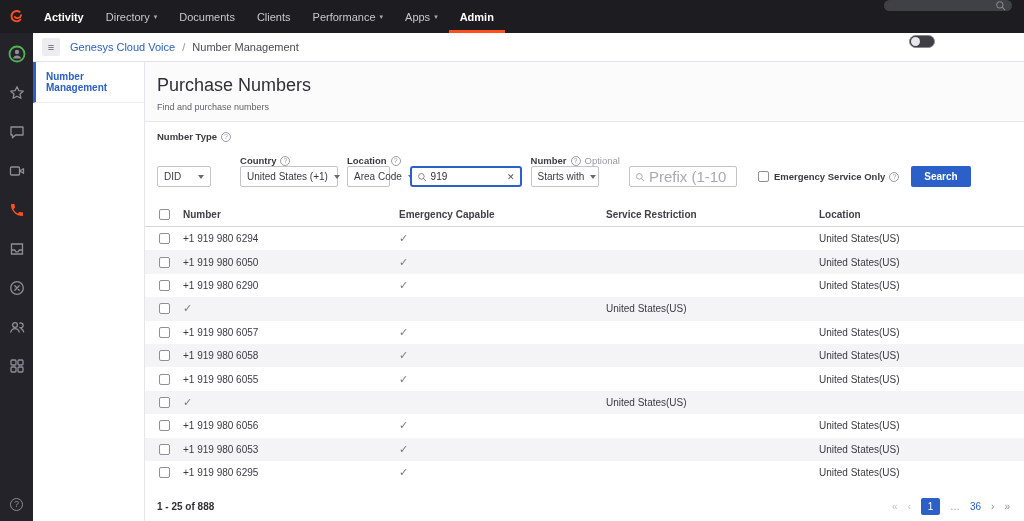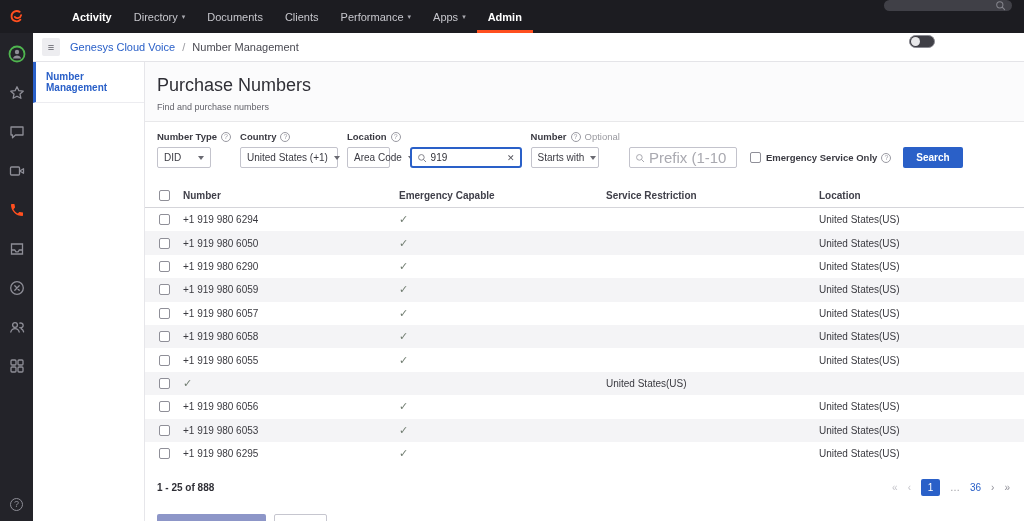--- a/index.html
+++ b/index.html
@@ -1,20 +1,20 @@
 <!DOCTYPE html>
 <html><head>
 <meta charset="utf-8">
 <style>
   * { margin:0; padding:0; box-sizing:border-box; }
   body { font-family:"Liberation Sans", sans-serif; background:#fff; }
   .app { position:relative; width:1024px; height:521px; overflow:hidden; background:#fff; }
 
   
-  .topbar { position:absolute; left:0; top:0; width:1024px; height:33px; background:#1c1c21; display:flex; align-items:stretch; z-index:5;gap:28px; }
+  .topbar { position:absolute; left:0; top:0; width:1024px; height:33px; background:#1c1c21; display:flex; align-items:stretch; z-index:5; }
   .logo { width:33px; display:flex; align-items:center; justify-content:center; }
   .nav { display:flex; align-items:stretch; }
   .nav-item { display:flex; align-items:center; padding:0 11px; font-size:11px; color:#c7c7cd; cursor:pointer; border-bottom:3px solid transparent; border-top:3px solid transparent; }
   .nav-item.bold { color:#fff; font-weight:bold; }
   .nav-item.active { color:#fff; font-weight:bold; border-bottom-color:#ff4f1f; }
   .nav-caret { font-size:7px; margin-left:4px; color:#a9a9b0; }
   .topbar-right { margin-left:auto; display:flex; align-items:center; gap:12px; padding-right:12px;flex-direction:column; }
   .top-search { width:128px; height:17px; background:#404047; border-radius:9px; display:flex; align-items:center; padding:0 6px; }
   .top-search input { flex:1; background:transparent; border:none; outline:none; color:#ddd; font-size:10px; min-width:0; }
   .toggle-wrap { display:flex; align-items:center; gap:6px; }
@@ -42,35 +42,35 @@
   .panel-item { padding:9px 8px 9px 10px; font-size:10px; font-weight:bold; color:#2a60c8; border-left:3px solid #2a60c8; border-bottom:1px solid #ececf0; cursor:pointer; }
 
   
   .main { position:absolute; left:145px; top:62px; width:879px; height:459px; background:#fff; }
   .page-head { background:#fbfbfc; border-bottom:1px solid #e8e8ea; padding:13px 12px 9px 12px; }
   .page-title { font-size:18px; font-weight:400; color:#2f2f36; }
   .page-sub { font-size:9px; color:#63636b; margin-top:6px; }
 
   
   .filters { display:flex; align-items:flex-end; gap:9px; padding:9px 12px 12px 12px; }
-  .fgroup { display:flex; flex-direction:column; gap:5px; }
+  .fgroup { display:flex; flex-direction:column; }
   .flabel { font-size:9.5px; font-weight:bold; color:#3a3a42; display:flex; align-items:center; gap:4px; white-space:nowrap; }
   .optional { color:#9a9aa0; font-weight:normal; }
   .help-badge { width:10px; height:10px; border:1px solid #9a9aa2; border-radius:50%; color:#9a9aa2; font-size:7px; display:flex; align-items:center; justify-content:center; font-weight:normal; }
   .select { height:21px; border:1px solid #c3c3cc; border-radius:2px; background:#fff; display:flex; align-items:center; justify-content:space-between; padding:0 6px; font-size:10px; color:#3a3a42; cursor:pointer; white-space:nowrap; }
   .chevron { width:0; height:0; border-left:3.5px solid transparent; border-right:3.5px solid transparent; border-top:4px solid #6a6a72; margin-left:6px; }
-  .w-did { width:54px; } .w-country { width:98px; } .w-area { width:43px; } .w-starts { width:68px; }
+  .w-did { width:54px;margin-top:24px; } .w-country { width:98px; } .w-area { width:43px; } .w-starts { width:68px; }
   .search-box { width:112px; height:21px; border:2px solid #2a60c8; border-radius:3px; display:flex; align-items:center; gap:4px; padding:0 5px; background:#fff; }
   .search-box input { border:none; outline:none; flex:1; font-size:10px; color:#2f2f36; min-width:0; background:transparent; }
   .clear-x { font-size:9px; color:#55555e; cursor:pointer; }
   .prefix-box { width:108px; height:21px; border:1px solid #c3c3cc; border-radius:2px; display:flex; align-items:center; gap:4px; padding:0 5px; background:#fff; }
   .prefix-box input { border:none; outline:none; flex:1; font-size:15px; min-width:0; background:transparent; color:#3a3a42; }
   .prefix-box input::placeholder { color:#a9a9b0; }
   .cbx { width:11px; height:11px; border:1px solid #8f8f98; border-radius:2px; background:#fff; display:inline-block; cursor:pointer; flex:none; }
-  .emg-group { display:flex; align-items:center; gap:5px; height:21px; margin-left:4px; }
+  .emg-group { display:flex; align-items:center; gap:5px; height:21px; margin-left:12px; }
   .emg-label { font-size:9.5px; font-weight:bold; color:#3a3a42; display:flex; align-items:center; gap:4px; white-space:nowrap; }
   .btn-search { height:21px; padding:0 13px; background:#2a60c8; color:#fff; border:none; border-radius:2px; font-size:10px; font-weight:bold; cursor:pointer; margin-left:3px; font-family:inherit; }
 
   
   .grid-row { display:grid; grid-template-columns:24px 216px 207px 213px 1fr; align-items:center; padding-left:14px; }
   .thead { height:24px; border-bottom:1px solid #d5d5da; margin-top:4px; font-size:10px; font-weight:bold; color:#40404a; }
   .trow { height:23.4px; font-size:10px; color:#3a3a40; cursor:pointer; }
   .trow:nth-child(even) { background:#f4f4f6; }
   .check { color:#707c70; font-size:11px; font-style:normal; }
 
@@ -337,21 +337,20 @@
       </div>
       <div class="grid-row trow">
         <span class="cbx"></span>
         <span>+1 919 980 6290</span>
         <span class="check">✓</span>
         <span></span>
         <span>United States(US)</span>
       </div>
       <div class="grid-row trow">
         <span class="cbx"></span>
-        <span>+1 919 980 6059</span>
         <span class="check">✓</span>
         <span></span>
         <span>United States(US)</span>
       </div>
       <div class="grid-row trow">
         <span class="cbx"></span>
         <span>+1 919 980 6057</span>
         <span class="check">✓</span>
         <span></span>
         <span>United States(US)</span>

